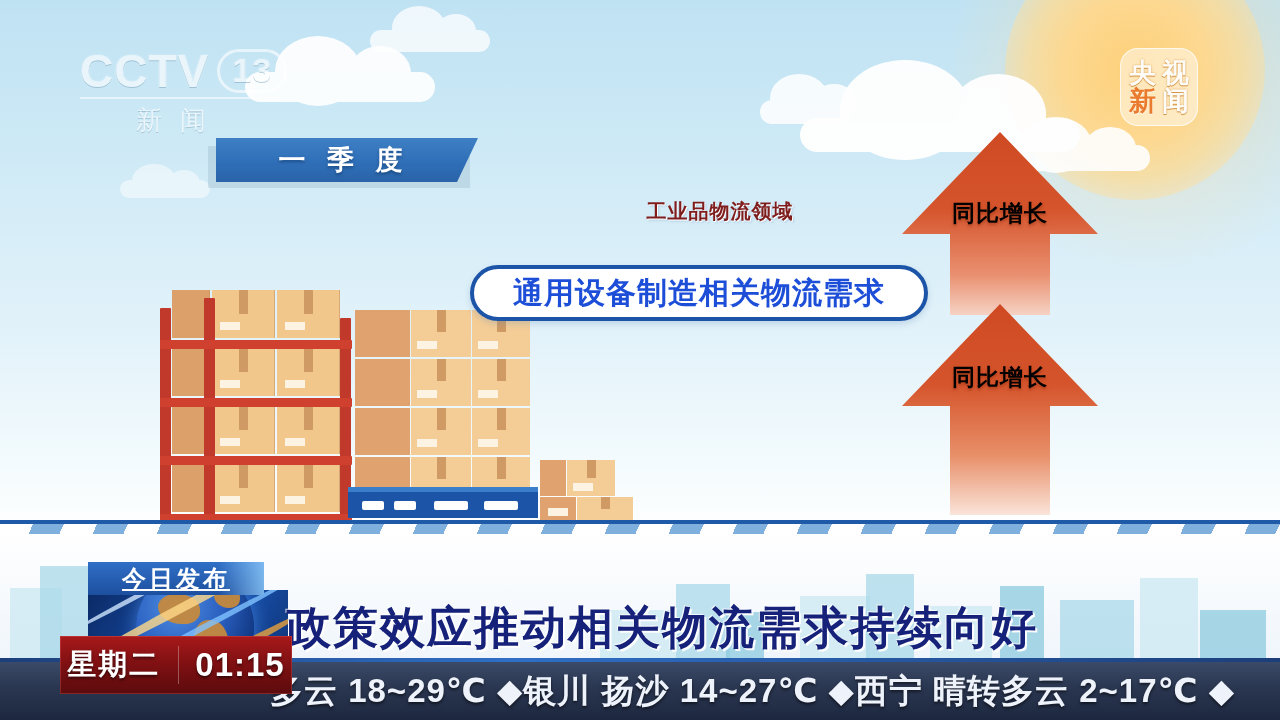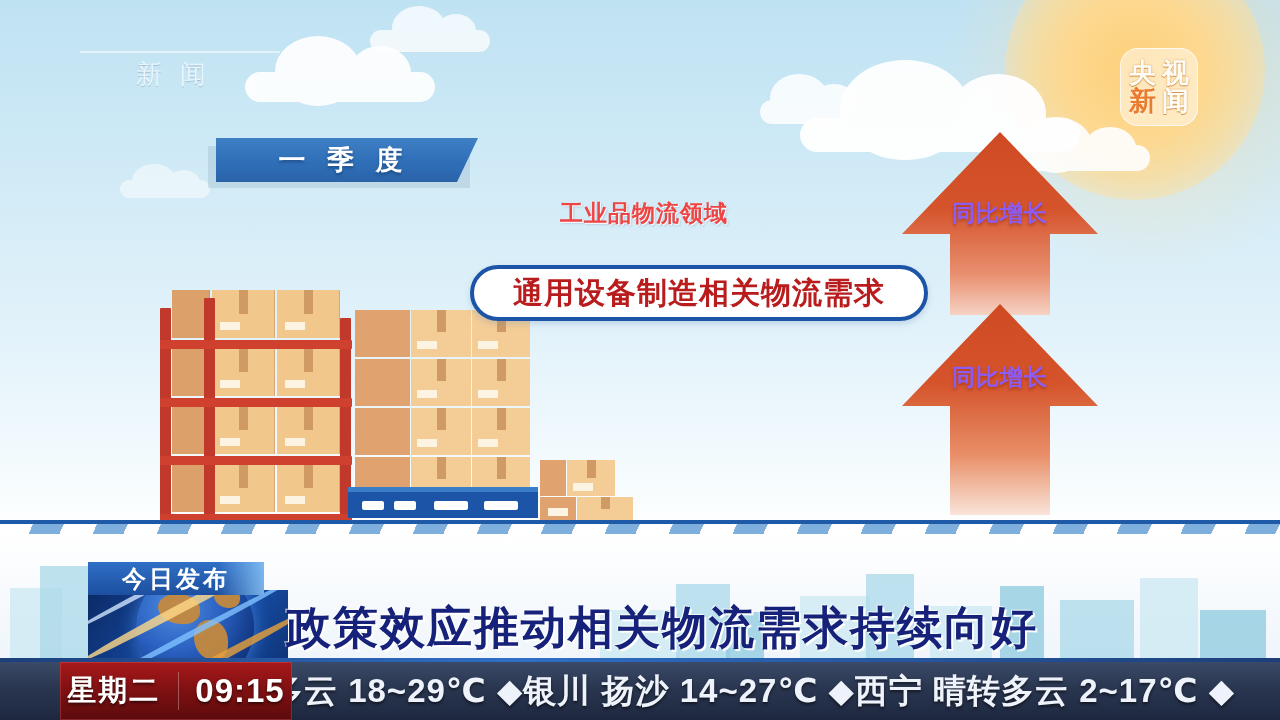--- a/index.html
+++ b/index.html
@@ -94,42 +94,42 @@
     display:flex; align-items:center; justify-content:center;
   }
   .quarter span {
     color:#fff; font-size:27px; font-weight:700; letter-spacing:7px;
     text-shadow:0 2px 3px rgba(10,40,80,.45);
     padding-right:6px;
   }
 
   
   .field-title {
-    position:absolute; left:560px; top:198px; width:320px; text-align:left;
-    font-size:23px; font-weight:700; color:#ef4444; letter-spacing:1px;
+    position:absolute; left:560px; top:198px; width:320px; text-align:center;
+    font-size:20px; font-weight:700; color:#7f1d1d; letter-spacing:1px;
     text-shadow:1px 1px 0 #fff, 2px 2px 2px rgba(150,180,210,.5);
   }
 
   
   .pill {
     position:absolute; height:56px; border:4px solid #1c54a8; border-radius:999px;
     background:#ffffff; display:flex; align-items:center; justify-content:center;
     box-shadow:0 3px 6px rgba(100,140,180,.28);
   }
   .pill span {
-    font-size:30px; font-weight:700; color:#b91c1c; letter-spacing:1px;
+    font-size:30px; font-weight:700; color:#1d4ed8; letter-spacing:1px;
     white-space:nowrap;
   }
   .pill-1 { left:470px; top:265px; width:458px; }
   .pill-2 { left:470px; top:403px; width:458px; }
 
   
   .arrow { position:absolute; }
   .arr-label {
-    position:absolute; width:100%; text-align:center; color:#8b5cf6; font-weight:700;
+    position:absolute; width:100%; text-align:center; color:#000000; font-weight:700;
     text-shadow:0 2px 3px rgba(140,40,10,.5);
   }
   .arr-title { font-size:23px; letter-spacing:1px; }
   .arr-value { font-size:48px; letter-spacing:0px; }
 
   
   .floor {
     position:absolute; left:0; top:520px; width:1280px; height:26px;
     background:
       repeating-linear-gradient(115deg, #ffffff 0 30px, #7fb0dd 30px 58px);
@@ -182,21 +182,21 @@
     box-shadow:0 0 18px rgba(90,160,255,.55);
   }
   .globe-land {
     position:absolute; border-radius:45% 55% 40% 60%;
     background:#c98a3a; opacity:.92;
   }
   .streak { position:absolute; transform:rotate(-28deg); border-radius:50%; opacity:.8; }
 
   .tag {
     position:absolute; display:flex; align-items:center; justify-content:center;
-    color:#fff; font-weight:700;
+    color:#fff; font-weight:700;text-decoration:underline;
   }
   .tag-today {
     left:88px; top:562px; width:176px; height:33px;
     background:linear-gradient(180deg,#2f6fc6 0%,#1d4f9f 100%);
     font-size:24px; letter-spacing:3px;
   }
   .tag-today::after {
     content:""; position:absolute; right:0; top:0; width:46px; height:100%;
     background:linear-gradient(90deg, rgba(120,190,255,0), rgba(150,210,255,.75));
   }
@@ -223,21 +223,21 @@
     background:linear-gradient(180deg,#3a4a68 0%,#2a3650 45%,#1d2740 100%);
     overflow:hidden;
   }
   .ticker-text {
     position:absolute; left:270px; top:50%; transform:translateY(-50%);
     color:#eef3fb; font-size:33px; font-weight:700; white-space:nowrap;
     text-shadow:0 2px 3px rgba(0,0,0,.55);
     letter-spacing:1px;
   }
   .clock {
-    position:absolute; left:60px; top:662px; width:232px; height:58px;
+    position:absolute; left:60px; top:636px; width:232px; height:58px;
     background:linear-gradient(180deg,#a8191a 0%,#7e1012 50%,#5c0b0d 100%);
     display:flex; align-items:center; justify-content:center; gap:18px;
     box-shadow:inset 0 0 0 1px rgba(255,120,120,.25);
   }
   .clock .day { color:#fff; font-size:29px; font-weight:700; letter-spacing:2px;
     text-shadow:0 2px 3px rgba(0,0,0,.55); }
   .clock .time { color:#fff; font-size:33px; font-weight:700; letter-spacing:1px;
     text-shadow:0 2px 3px rgba(0,0,0,.55);
     border-left:1px solid rgba(255,255,255,.3); padding-left:16px; }
 </style>
@@ -251,20 +251,24 @@
   <div class="sun"></div>
 
   <div class="cloud cF"></div>
   <div class="cloud cB"></div>
   <div class="cloud cA"></div>
   <div class="cloud cD"></div>
   <div class="cloud cC"></div>
   <div class="cloud cE"></div>
 
   <div class="cctv-logo">
+    <div class="cctv-top">
+      <span>CCTV</span>
+      <span class="cctv-13">13</span>
+    </div>
     <div class="cctv-rule"></div>
     <div class="cctv-sub">新闻</div>
   </div>
 
   <div class="yangshi">
     <div class="ys-row">
       <div class="ys-ch">央</div>
       <div class="ys-ch">视</div>
     </div>
     <div class="ys-row">
@@ -463,20 +467,20 @@
 
   <div class="headline">政策效应推动相关物流需求持续向好</div>
 
   <div class="lt-rule"></div>
 
   <div class="ticker">
     <div class="ticker-text">多云 18~29℃  ◆银川 扬沙 14~27℃  ◆西宁 晴转多云 2~17℃  ◆</div>
   </div>
   <div class="clock">
     <div class="day">星期二</div>
-    <div class="time">09:15</div>
+    <div class="time">01:15</div>
   </div>
 
   <div class="pill pill-1">
     <span>通用设备制造相关物流需求</span>
   </div>
 
 </div>
 
 </body></html>

